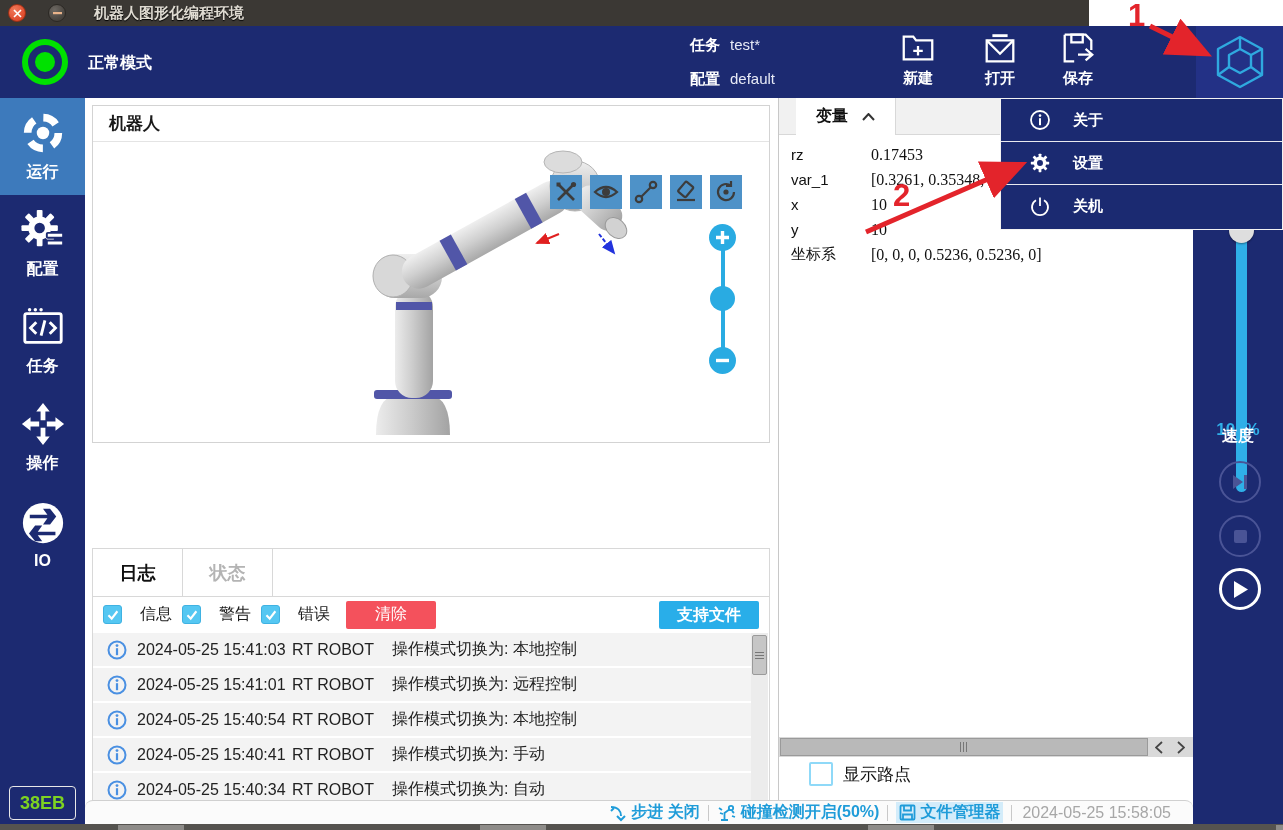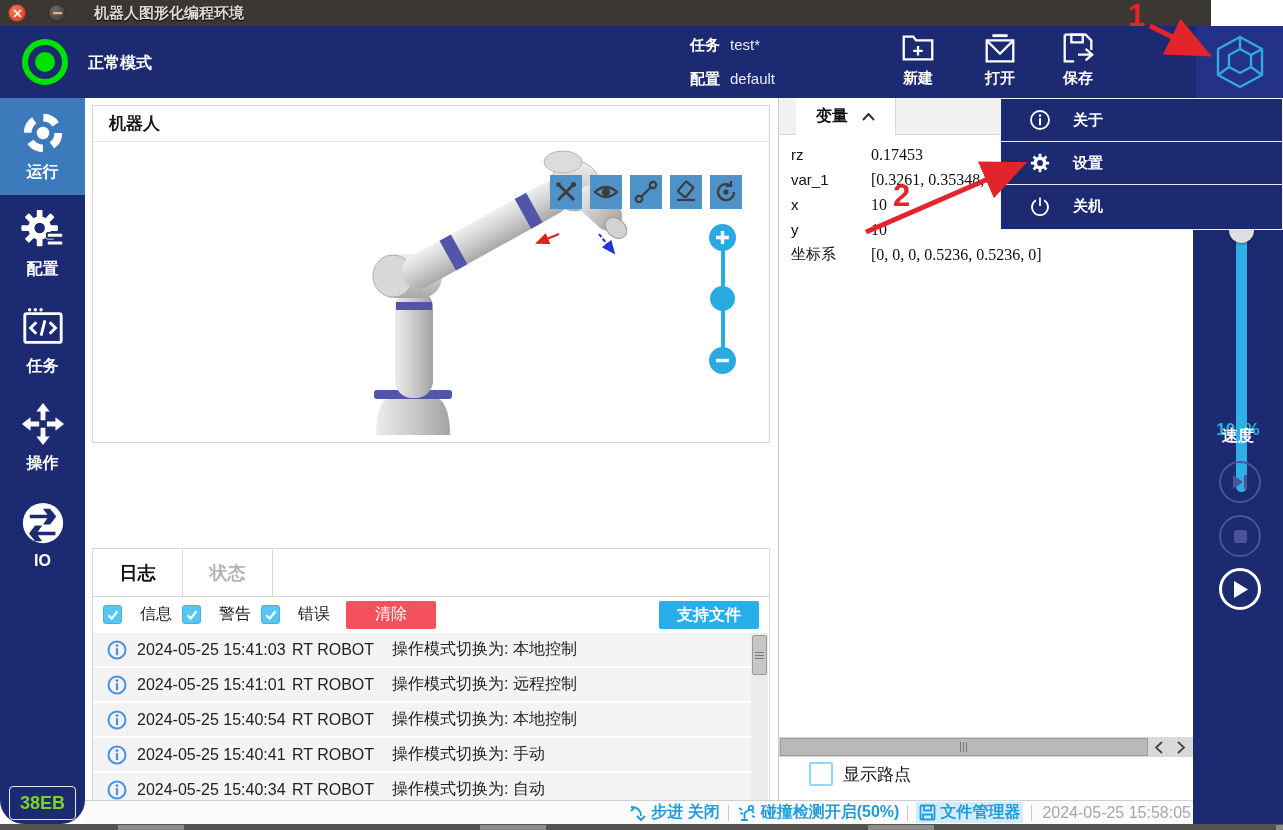--- a/index.html
+++ b/index.html
@@ -1,37 +1,37 @@
 <!DOCTYPE html>
 <html><head>
 <meta charset="utf-8">
 <style>
   * { margin:0; padding:0; box-sizing:border-box; }
   html,body { width:1283px; height:830px; background:#55534f; font-family:"Liberation Sans","DejaVu Sans",sans-serif; }
   #app { position:relative; width:1283px; height:830px; overflow:hidden; background:#ffffff; }
 
   
-  #titlebar { position:absolute; left:0; top:0; width:1211px; height:26px; background:#3b3834; display:flex; align-items:center;gap:14px; }
+  #titlebar { position:absolute; left:0; top:0; width:1089px; height:26px; background:#3b3834; display:flex; align-items:center;gap:14px; }
   .win-btn { width:18px; height:18px; border-radius:50%; margin-left:8px; display:flex; align-items:center; justify-content:center; font-size:11px; color:#fff; }
   .win-btn.close { background:radial-gradient(circle at 35% 30%, #f07a5a, #df4b2d 70%); border:1px solid #9c3015; }
   .win-btn.min { background:radial-gradient(circle at 35% 30%, #6d6862, #47433e 70%); border:1px solid #2b2824; color:#d8d4cd; }
   #title-text { color:#dfdbd2; font-weight:bold; font-size:15px; margin-left:14px; text-shadow:0 1px 1px #000; }
 
   
   #topbar { position:absolute; left:0; top:26px; width:1283px; height:72px; background:#1c2a71; }
   #mode-indicator { position:absolute; left:20px; top:11px; }
   #mode-text { position:absolute; left:88px; top:27px; color:#fff; font-weight:bold; font-size:16px; }
   .tc-label { position:absolute; color:#fff; font-weight:bold; font-size:15px; }
   .tc-value { position:absolute; color:#e7eaf6; font-size:15px; }
   .topbtn { position:absolute; top:3px; width:66px; height:68px; display:flex; flex-direction:column; align-items:center; cursor:pointer; }
   .topbtn .lbl { color:#fff; font-weight:bold; font-size:15px; margin-top:2px; }
   #logo-tile { position:absolute; left:1196px; top:0; width:87px; height:72px; background:#233186; display:flex; align-items:center; justify-content:center; }
 
   
-  #sidebar { position:absolute; left:0; top:98px; width:85px; height:726px; background:#1c2a71;border-radius:24px; }
+  #sidebar { position:absolute; left:0; top:98px; width:85px; height:726px; background:#1c2a71; }
   .side-item { position:absolute; left:0; width:85px; height:97px; display:flex; flex-direction:column; align-items:center; justify-content:center; cursor:pointer; }
   .side-item.active { background:#3d7abc; }
   .side-item .slbl { color:#fff; font-size:16px; font-weight:bold; margin-top:6px; }
   #device-badge { position:absolute; left:9px; top:688px; width:67px; height:34px; border:1px solid #e8e8e8; border-radius:4px; color:#7ed321; font-size:18px; font-weight:bold; display:flex; align-items:center; justify-content:center; }
 
   
   #main { position:absolute; left:85px; top:98px; width:1108px; height:702px; background:#ffffff; }
 
   
   #robot-panel { position:absolute; left:92px; top:105px; width:678px; height:338px; background:#fff; border:1px solid #d3d3d3; }
@@ -60,21 +60,21 @@
   .log-row { height:33px; margin-bottom:2px; background:#f3f3f3; display:flex; align-items:center; }
   .log-ico { margin-left:14px; }
   .log-time { width:155px; margin-left:10px; font-size:16px; color:#222; }
   .log-src { width:100px; font-size:16px; color:#222; }
   .log-msg { font-size:16px; color:#222; }
   #log-scrollbar { position:absolute; right:1px; top:84px; width:17px; height:264px; background:#ececec; }
   #log-thumb { position:absolute; left:1px; top:2px; width:15px; height:40px; background:#c6c6c6; border:1px solid #9a9a9a; border-radius:2px; display:flex; align-items:center; justify-content:center; cursor:grab; }
   .grip { width:9px; height:7px; background:repeating-linear-gradient(to bottom,#777 0 1px,transparent 1px 3px); }
 
   
-  #statusbar { position:absolute; left:85px; top:800px; width:1108px; height:24px; background:#fbfbfb; border-top:1px solid #d0d0d0; display:flex; align-items:center; justify-content:flex-end; padding-right:2px; }
+  #statusbar { position:absolute; left:85px; top:800px; width:1108px; height:24px; background:#fbfbfb; border-top:1px solid #d0d0d0; display:flex; align-items:center; justify-content:flex-end; padding-right:22px;border-radius:8px; }
   .sb-item { display:flex; align-items:center; gap:4px; font-size:16px; font-weight:bold; color:#1f9cd9; white-space:nowrap; }
   .sb-sep { width:1px; height:16px; background:#c9c9c9; margin:0 8px; }
   #sb-filemgr { background:#d3ecfa; padding:0 3px; }
   #sb-time { font-size:16px; font-weight:normal; color:#a7a7a7; margin-left:2px; }
 
   
   #var-panel { position:absolute; left:778px; top:98px; width:415px; height:702px; background:#fff; border-left:1px solid #c8c8c8; }
   #var-header { position:absolute; left:0; top:0; width:415px; height:37px; background:#f1f1f1; border-bottom:1px solid #d8d8d8; }
   #var-tab { position:absolute; left:17px; top:0; width:100px; height:37px; background:#fff; border-right:1px solid #d8d8d8; display:flex; align-items:center; justify-content:center; gap:14px; font-size:16px; font-weight:bold; color:#111; cursor:pointer; }
   .var-row { position:absolute; left:0; width:415px; height:25px; display:flex; align-items:center; }

